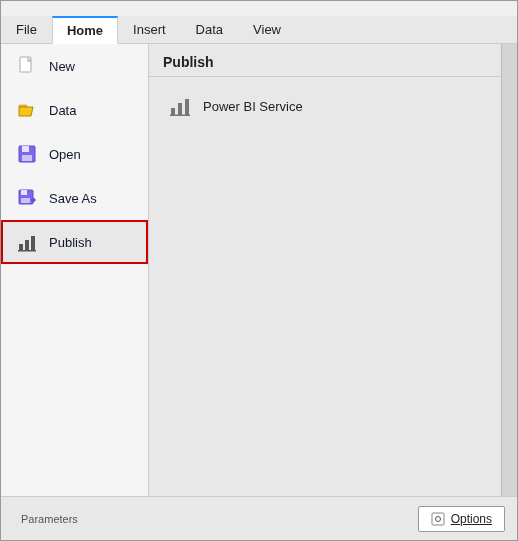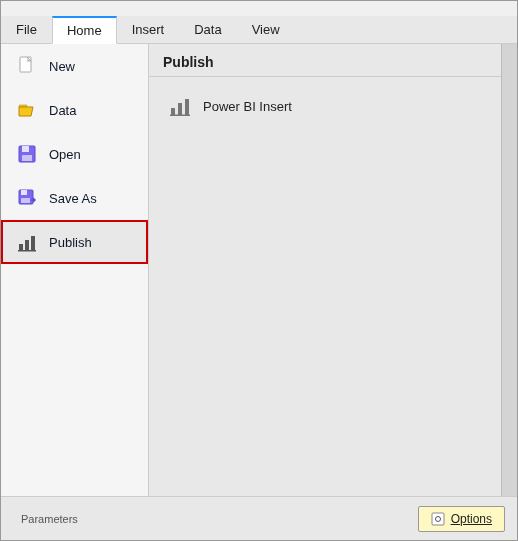--- a/index.html
+++ b/index.html
@@ -41,21 +41,21 @@
       color: #222;
       border: 1px solid transparent;
     }
 
     .menu-item.active {
       background: #ffffff;
       border-top: 2px solid #1e90ff;
       border-left: 1px solid #ccc;
       border-right: 1px solid #ccc;
       border-bottom: 1px solid #fff;
-      font-weight: 400;
+      font-weight: 700;
       margin-bottom: -1px;
       z-index: 2;
     }
 
     
     .main-content {
       display: flex;
       flex: 1;
       overflow: hidden;
     }
@@ -166,21 +166,21 @@
       padding: 4px 12px;
       gap: 8px;
       flex-shrink: 0;
     }
 
     .bottom-button {
       display: flex;
       align-items: center;
       gap: 6px;
       padding: 5px 12px;
-      background: #fef9c3;
+      background: #ffffff;
       border: 1px solid #999;
       cursor: pointer;
       font-size: 12px;
       color: #222;
       border-radius: 2px;
       text-decoration: underline;
     }
 
     .bottom-button-icon {
       width: 14px;
@@ -276,21 +276,21 @@
 
         <div class="publish-item">
           <div class="publish-item-icon">
             <svg viewBox="0 0 22 22" fill="none" xmlns="http://www.w3.org/2000/svg" width="22" height="22">
               <rect x="2" y="13" width="4" height="7" fill="#777"></rect>
               <rect x="9" y="8" width="4" height="12" fill="#777"></rect>
               <rect x="16" y="4" width="4" height="16" fill="#777"></rect>
               <rect x="1" y="19.5" width="20" height="1.5" fill="#777"></rect>
             </svg>
           </div>
-          <span>Power BI Insert</span>
+          <span>Power BI Service</span>
         </div>
 
       </div>
     </div>
 
     <div class="scrollbar-strip"></div>
 
   </div>
 
   <div class="bottom-bar">

